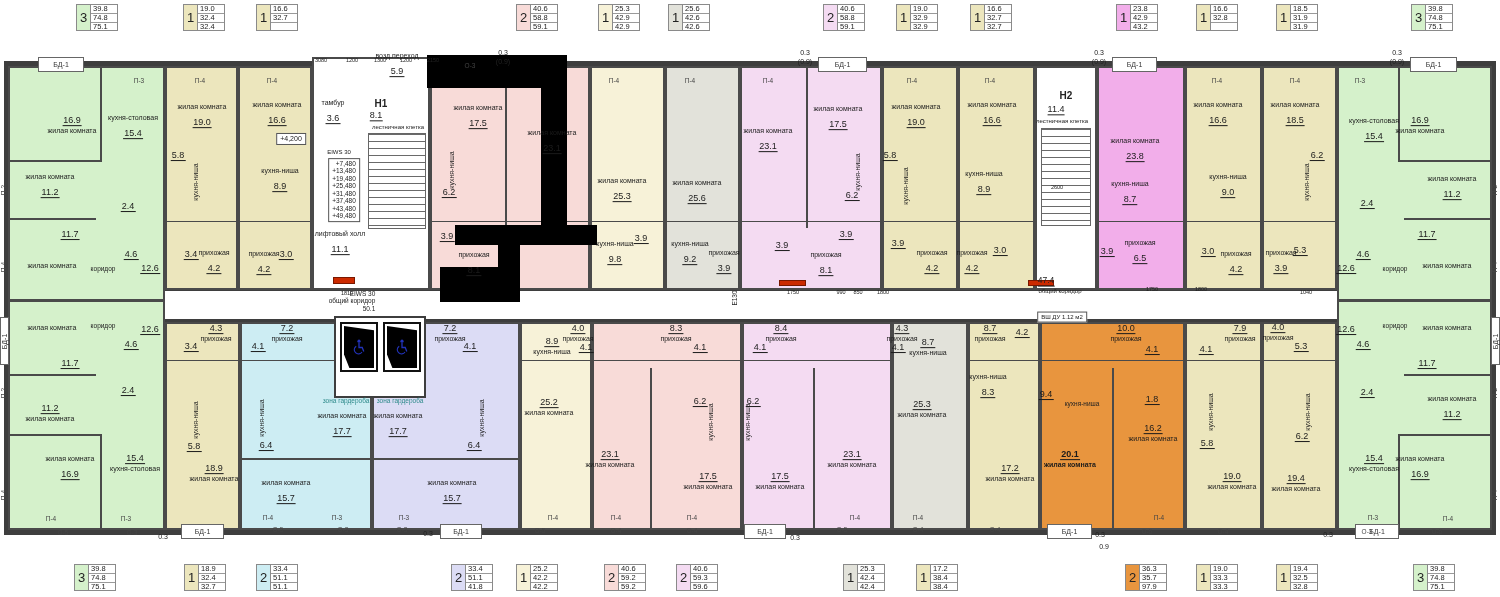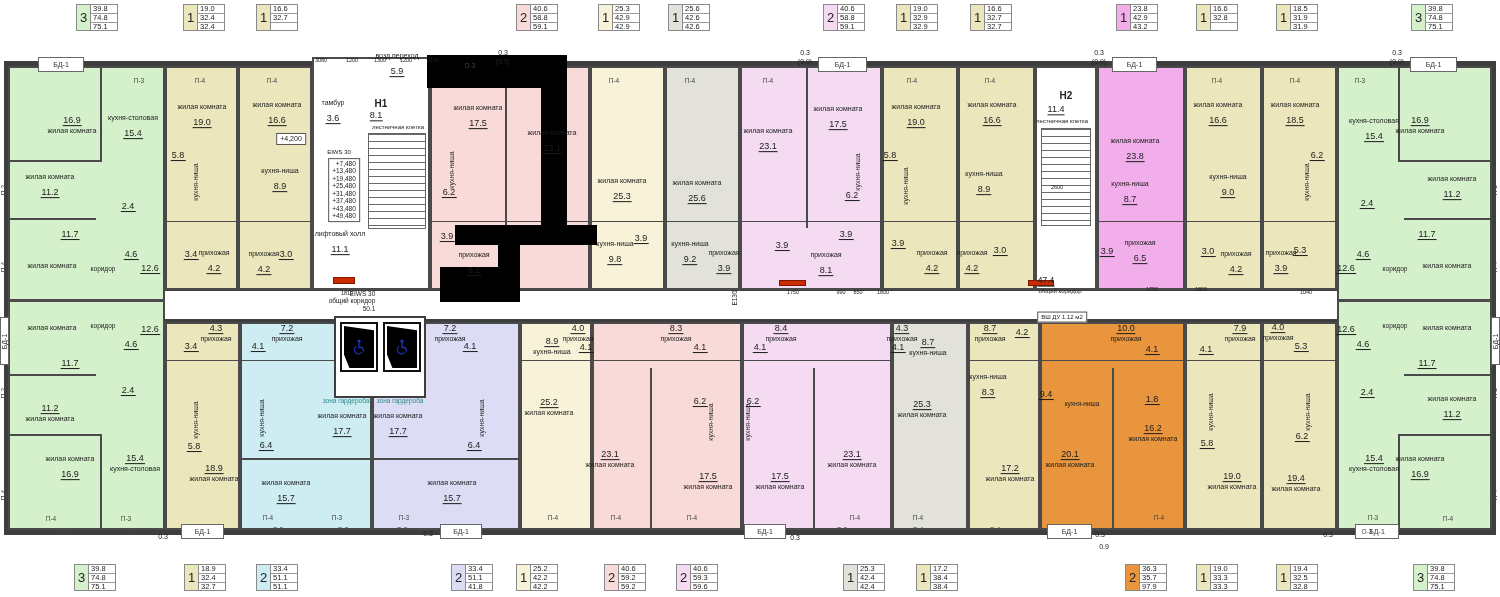--- a/index.html
+++ b/index.html
@@ -807,21 +807,21 @@
       <div><span class="rarea">1.8</span></div>
     </div>
     <div class="room" style="left: 1046px; top: 392px;">
       <div><span class="rarea">9.4</span></div>
     </div>
     <div class="room" style="left: 1082px; top: 404px;">
       <div>
         <span class="rname small">кухня-ниша</span>
       </div>
     </div>
-    <div class="room" style="left: 1070px; top: 456px;">
+    <div class="room" style="left: 1070px; top: 456px; font-weight: bold;">
       <div><span class="rarea">20.1</span></div>
       <div>
         <span class="rname">жилая комната</span>
       </div>
     </div>
     <div class="room" style="left: 1153px; top: 430px;">
       <div><span class="rarea">16.2</span></div>
       <div>
         <span class="rname">жилая комната</span>
       </div>

